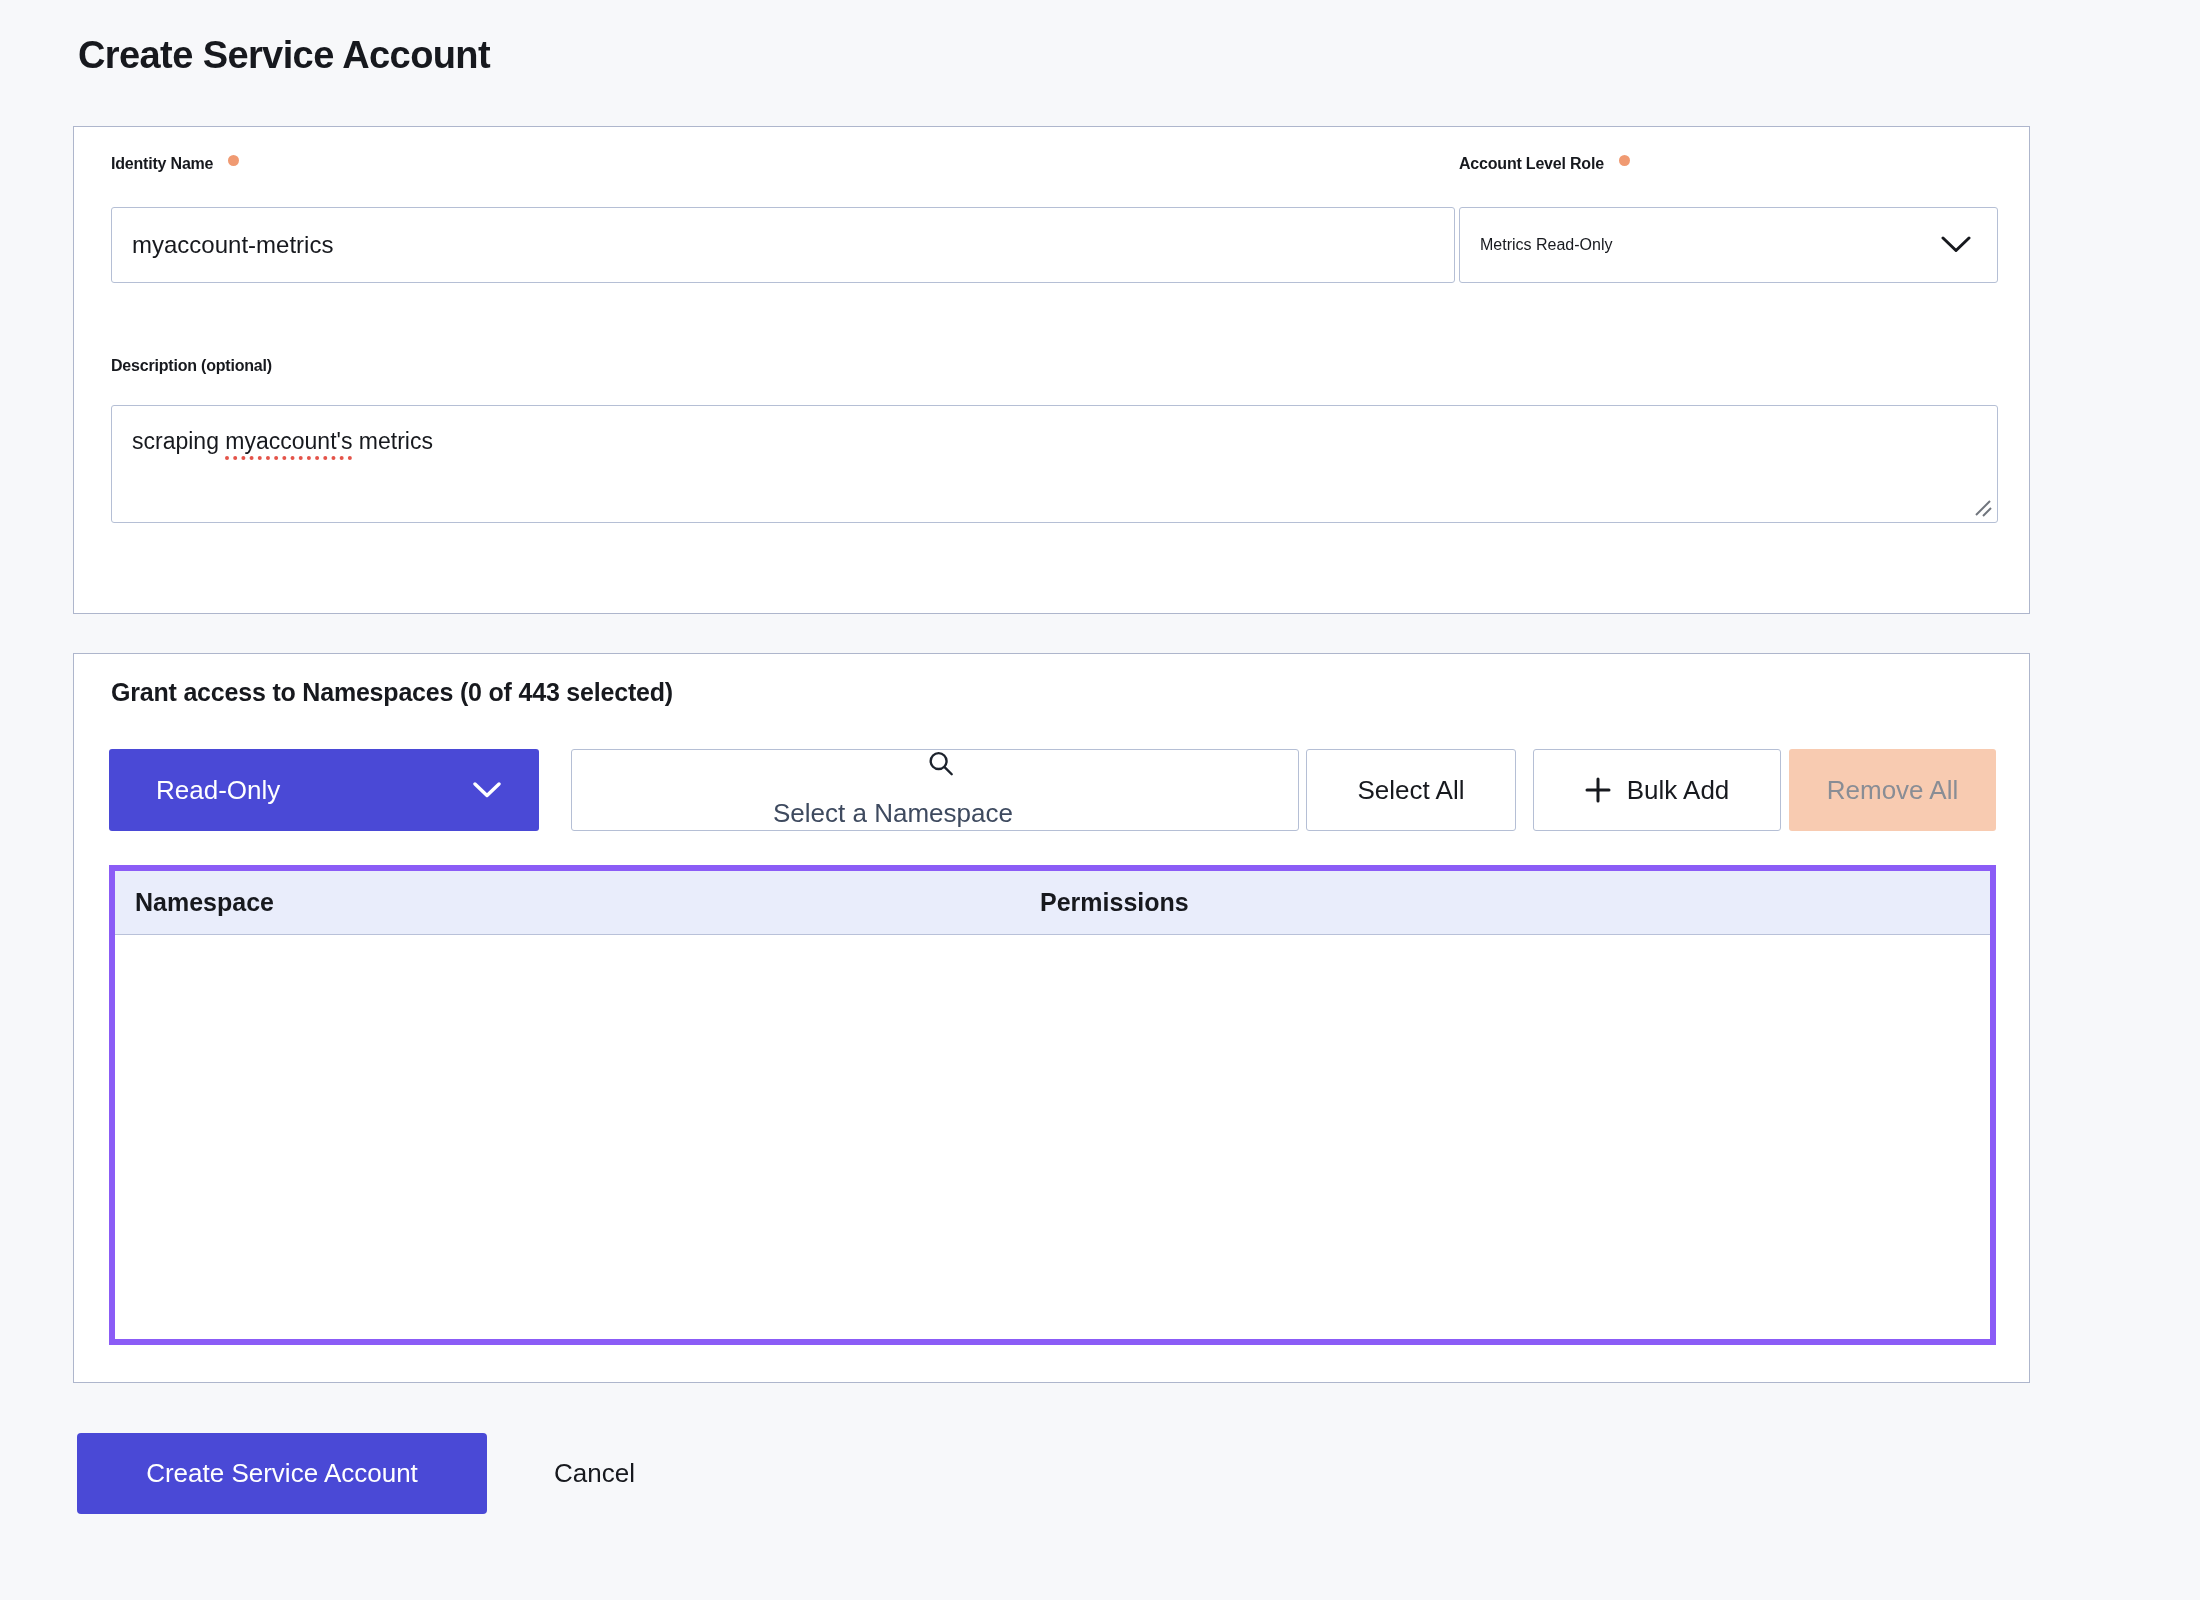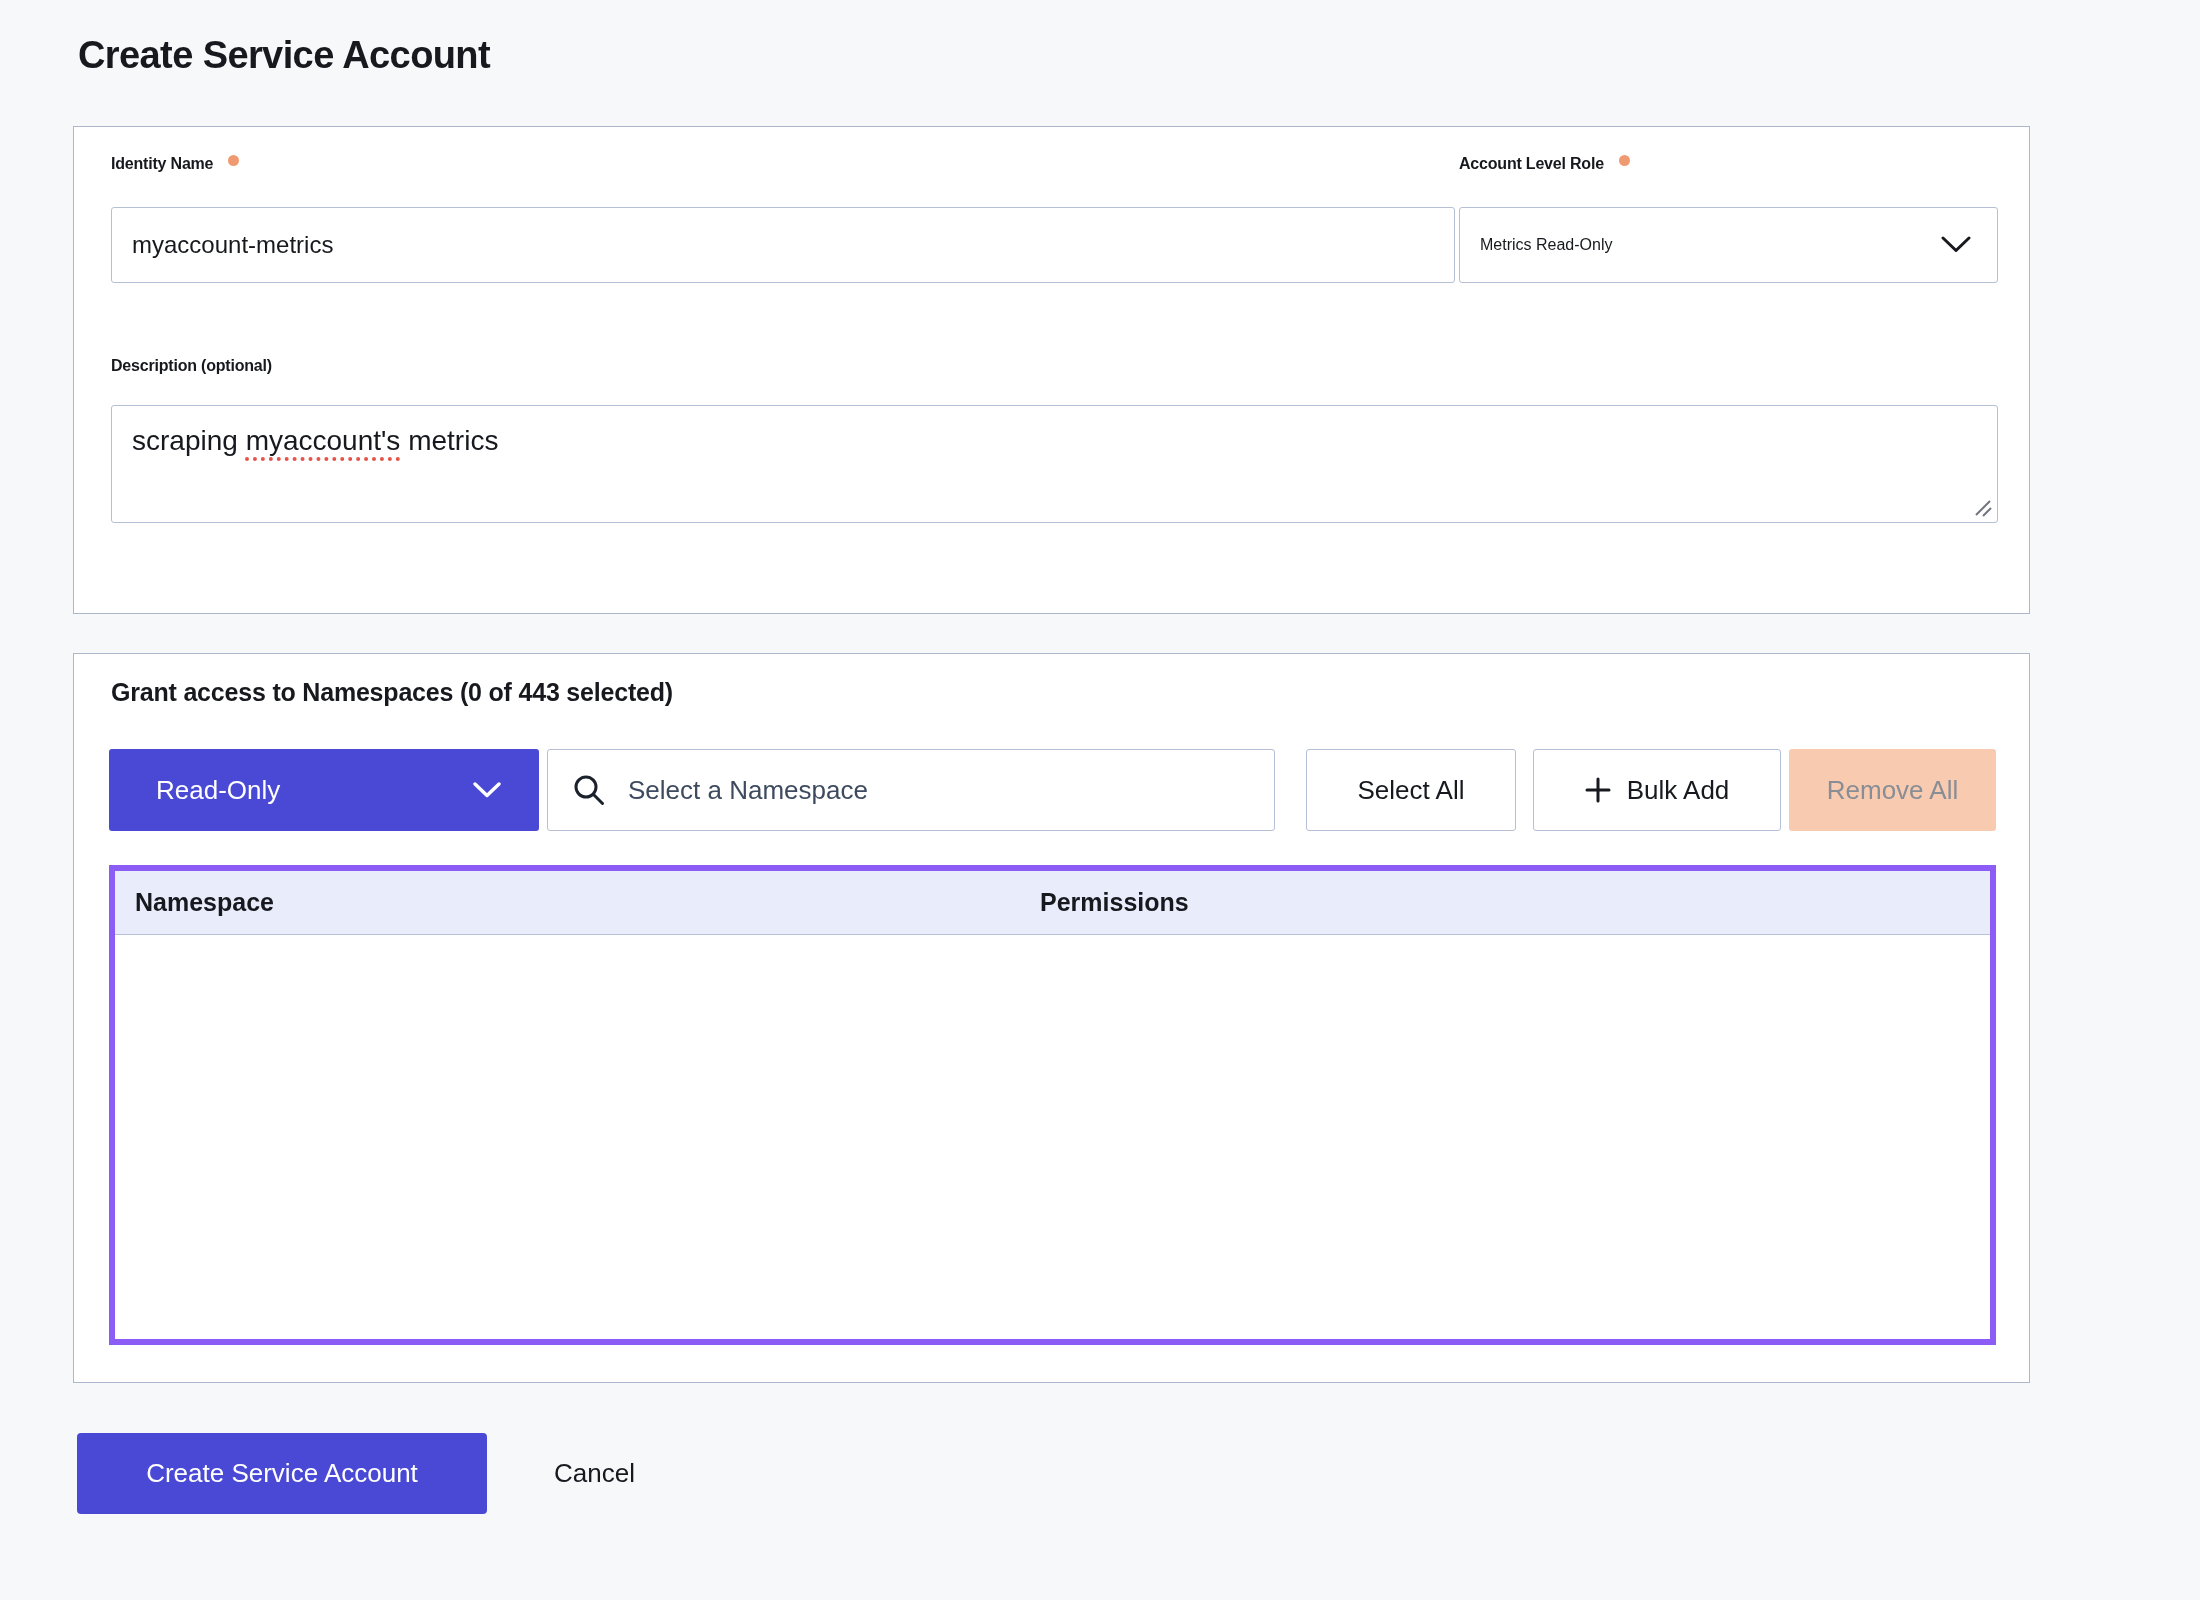--- a/index.html
+++ b/index.html
@@ -50,21 +50,21 @@
     box-sizing:border-box; border:1.5px solid #b5bfd5; border-radius:3px;
     background:#fff; cursor:pointer;
     display:flex; align-items:center; justify-content:space-between;
     padding:0 26px 0 20px; font-size:16px;
   }
 
   .desc-label { left:37px; top:230px; }
   .desc-area {
     position:absolute; left:37px; top:278px; width:1887px; height:118px;
     box-sizing:border-box; border:1.5px solid #b5bfd5; border-radius:3px;
-    background:#fff; font-size:28px; line-height:30px;
+    background:#fff; font-size:23px; line-height:30px;
     padding:20px 0 0 20px; cursor:text;
   }
   .misspelled {
     text-decoration-line:underline;
     text-decoration-style:dotted;
     text-decoration-color:#e4544a;
     text-decoration-thickness:3.5px;
     text-underline-offset:7px;
   }
   .resize-grip { position:absolute; right:4px; bottom:4px; }
@@ -75,23 +75,23 @@
   }
   .toolbar-item { position:absolute; top:95px; height:82px; box-sizing:border-box; }
   .role-filter {
     left:35px; width:430px;
     background:#4a49d6; color:#ffffff; border:none; border-radius:3px;
     display:flex; align-items:center; justify-content:space-between;
     padding:0 38px 0 47px; font-size:26px; cursor:pointer;
     font-family:"Liberation Sans", sans-serif;
   }
   .ns-search {
-    left:473px; width:728px;
+    left:497px; width:728px;
     background:#fff; border:1.5px solid #b5bfd5; border-radius:3px;
-    display:flex; align-items:center; padding:0 13px 0 24px; gap:20px;
+    display:flex; align-items:center; padding:0 13px 0 24px; gap:20px;flex-direction:column;
   }
   .ns-search input {
     border:none; outline:none; flex:1; height:100%;
     font-family:"Liberation Sans", sans-serif;
     font-size:26px; color:#3e4a5f; background:transparent;
   }
   .ns-search input::placeholder { color:#3e4a5f; opacity:1; }
   .btn-outline {
     background:#fff; border:1.5px solid #b5bfd5; border-radius:3px;
     font-family:"Liberation Sans", sans-serif;

